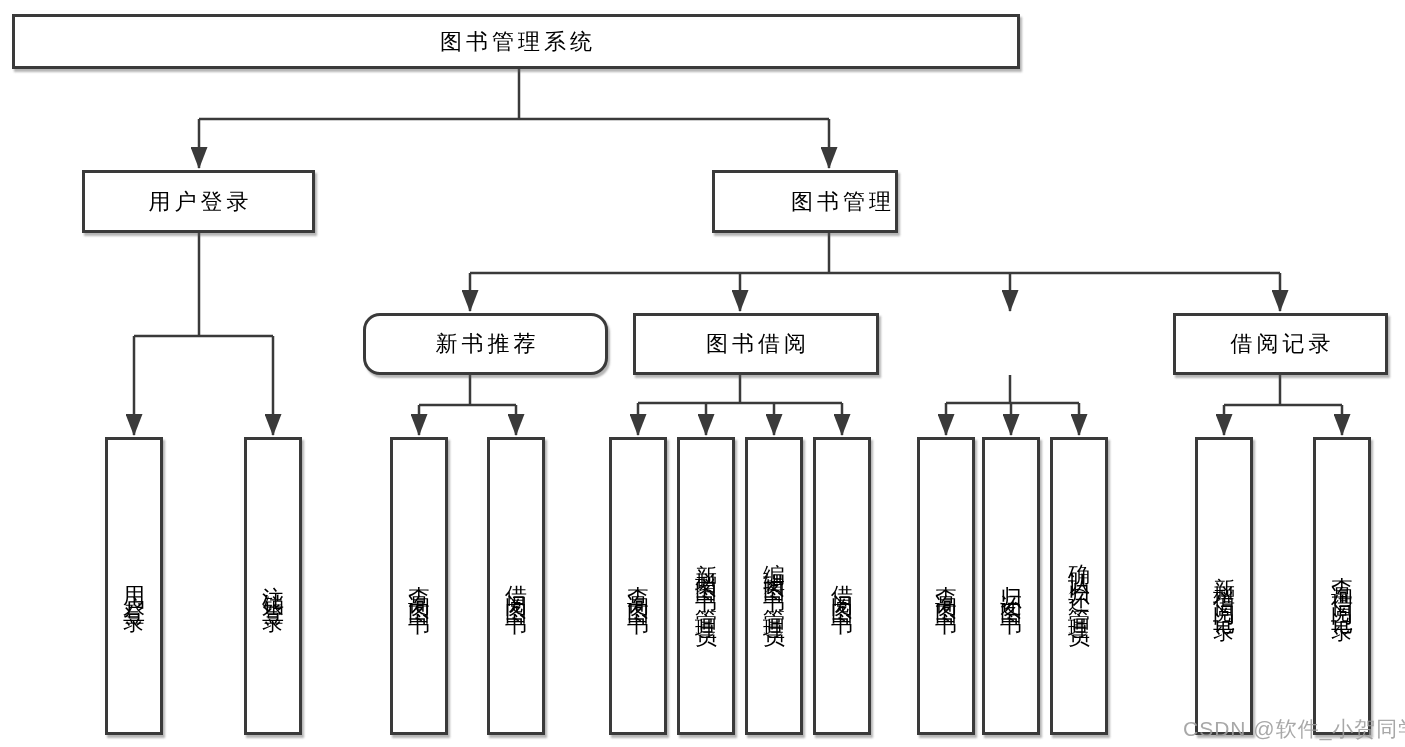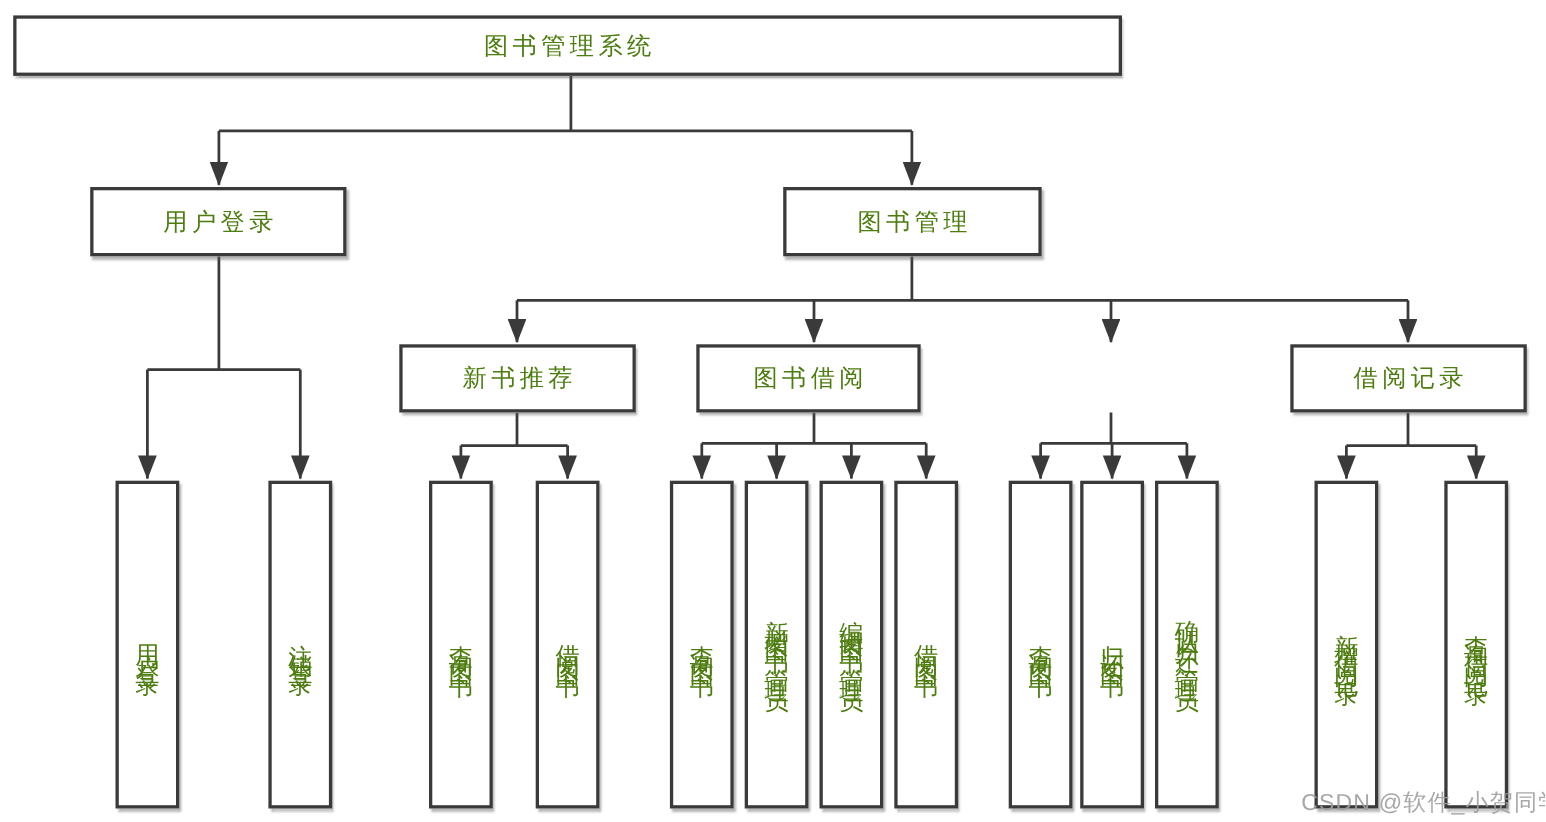--- a/index.html
+++ b/index.html
@@ -24,44 +24,44 @@
   }
   .node {
     position: absolute;
     box-sizing: border-box;
     background: #ffffff;
     border: 3px solid #3a3a3a;
     box-shadow: 2px 3px 2px rgba(90,90,90,0.45);
     display: flex;
     align-items: center;
     justify-content: center;
-    color: #4d7c0f;
+    color: #000000;
     z-index: 2;
   }
   .node .h-label {
     font-size: 22px;
     letter-spacing: 4px;
     text-indent: 4px;
     white-space: nowrap;
     line-height: 1;
   }
   .leaf .v-label {
     writing-mode: vertical-lr;
     text-orientation: mixed;
     font-size: 22px;
     letter-spacing: 9px;
     line-height: 1;
     white-space: nowrap;
   }
   
   #box-root        { left: 12px;   top: 14px;  width: 1008px; height: 55px; }
   #box-user-login  { left: 82px;   top: 170px; width: 233px;  height: 63px; }
-  #box-book-mgmt   { left: 712px;  top: 170px; width: 235px;  height: 63px; }
-  #box-new-rec     { left: 363px;  top: 313px; width: 215px;  height: 62px; }
-  #box-borrow      { left: 633px;  top: 313px; width: 204px;  height: 62px; }
+  #box-book-mgmt   { left: 712px;  top: 170px; width: 186px;  height: 63px; justify-content: flex-end; }
+  #box-new-rec     { left: 363px;  top: 313px; width: 245px;  height: 62px; border-radius: 17px; }
+  #box-borrow      { left: 633px;  top: 313px; width: 246px;  height: 62px; }
   #box-current     { left: 903px;  top: 313px; width: 215px;  height: 62px; }
   #box-records     { left: 1173px; top: 313px; width: 215px;  height: 62px; }
   .leaf { top: 437px; width: 58px; height: 298px; }
   #leaf-1  { left: 105px;  }
   #leaf-2  { left: 244px;  }
   #leaf-3  { left: 390px;  }
   #leaf-4  { left: 487px;  }
   #leaf-5  { left: 609px;  }
   #leaf-6  { left: 677px;  }
   #leaf-7  { left: 745px;  }

